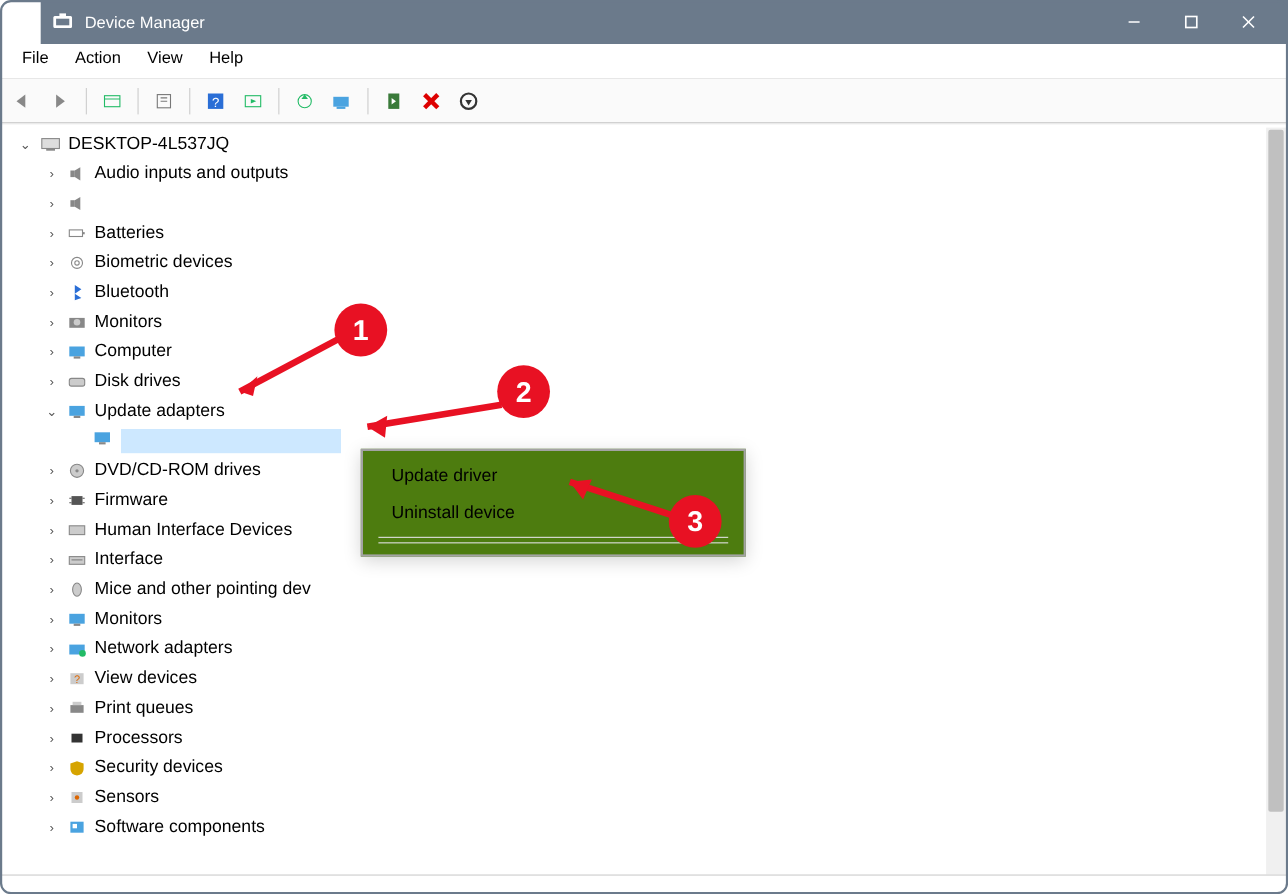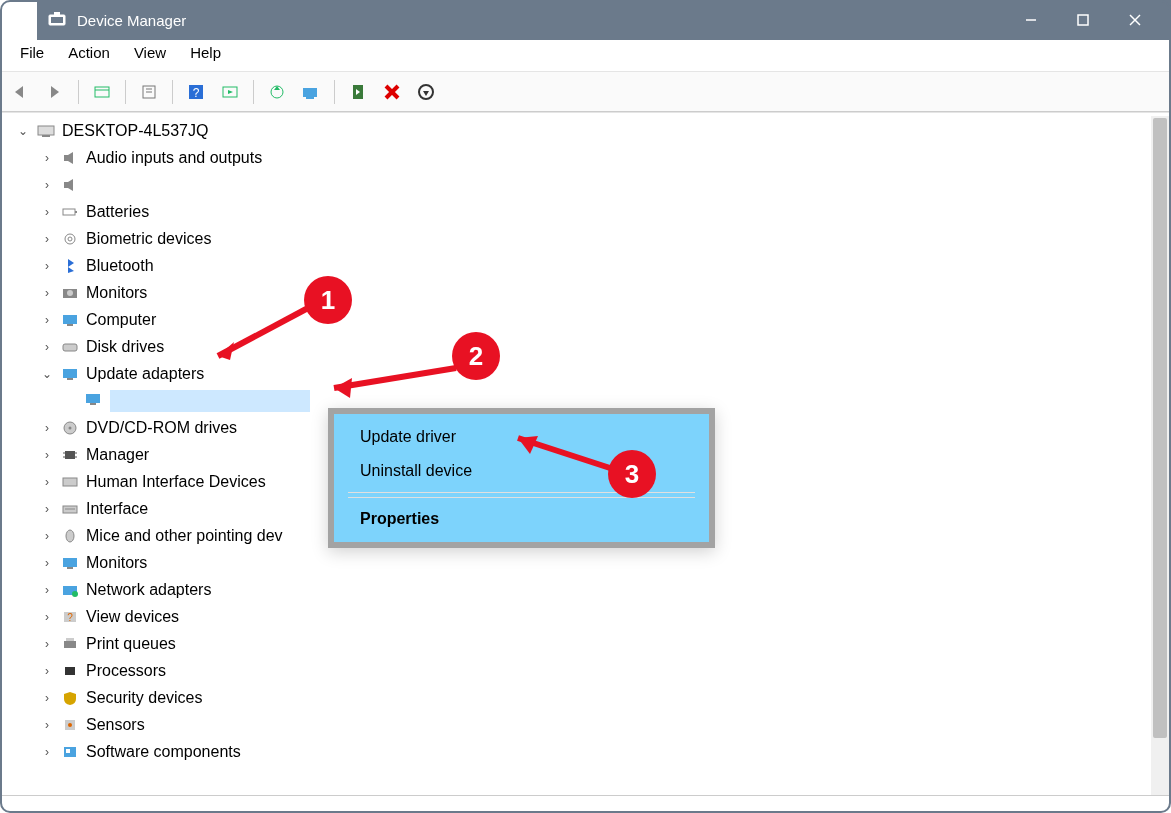--- a/index.html
+++ b/index.html
@@ -28,21 +28,21 @@
 .node { display:flex; align-items:center; height: 27px; }
 .expander { width:14px; display:inline-flex; justify-content:center; color:#555; font-size:12px; margin-right:6px;}
 .node .nicon { width:20px; height:18px; display:inline-flex; align-items:center; justify-content:center; margin-right:6px;}
 .children { padding-left: 24px; }
 .children2 { padding-left: 24px; }
 .leaf-selected { display:flex; align-items:center; height:27px; }
 .leaf-selected .nicon { width:20px; margin-right:6px;}
 .sel-block { background:#cde8ff; height:22px; width:200px; display:inline-block; vertical-align:middle;}
 
 
-.context-menu { position:absolute; left:328px; top:408px; width:387px; background:#7dd3fc; border:6px solid #a3a3a3; box-shadow:0 4px 16px rgba(0,0,0,0.18); padding:6px 0;}
+.context-menu { position:absolute; left:328px; top:408px; width:350px; background:#4d7c0f; border:2px solid #a3a3a3; box-shadow:0 4px 16px rgba(0,0,0,0.18); padding:6px 0;}
 .cm-item { padding: 8px 26px; font-size:16px; }
 .cm-sep { height:1px; background:#e0e0e0; margin:4px 14px; }
 .cm-item.bold { font-weight:700; }
 
 
 .scrollbar { position:absolute; right:2px; top:116px; width:18px; height:680px; background:#f0f0f0;}
 .thumb { position:absolute; top:2px; left:2px; width:14px; height:620px; background:#c0c0c0; border-radius:2px;}
 
 
 .badge { position:absolute; width:48px; height:48px; border-radius:50%; background:#e81123; color:#fff; display:flex; align-items:center; justify-content:center; font-size:26px; font-weight:700;}
@@ -292,21 +292,21 @@
           <span class="expander">›</span>
     <span class="nicon">
             <svg width="18" height="16">
               <rect x="4" y="4" width="10" height="8" fill="#555"></rect>
               <line x1="2" y1="6" x2="4" y2="6" stroke="#555"></line>
               <line x1="2" y1="10" x2="4" y2="10" stroke="#555"></line>
               <line x1="14" y1="6" x2="16" y2="6" stroke="#555"></line>
               <line x1="14" y1="10" x2="16" y2="10" stroke="#555"></line>
             </svg>
           </span>
-    <span>Manager</span>
+    <span>Firmware</span>
         </div>
         <div class="node">
           <span class="expander">›</span>
     <span class="nicon">
             <svg width="18" height="16">
               <rect x="2" y="4" width="14" height="8" fill="#ccc" stroke="#888"></rect>
             </svg>
           </span>
     <span>Human Interface Devices</span>
         </div>
@@ -409,21 +409,20 @@
         </div>
       </div>
   </div>
 </div>
 
 <div class="context-menu">
   <div class="cm-item">Update driver</div>
   <div class="cm-item">Uninstall device</div>
   <div class="cm-sep"></div>
   <div class="cm-sep"></div>
-  <div class="cm-item bold">Properties</div>
 </div>
 
 <div class="scrollbar">
   <div class="thumb"></div>
 </div>
 
 <div class="badge" style="left:304px; top:276px;">1</div>
 <div class="badge" style="left:452px; top:332px;">2</div>
 <div class="badge" style="left:608px; top:450px;">3</div>
 

